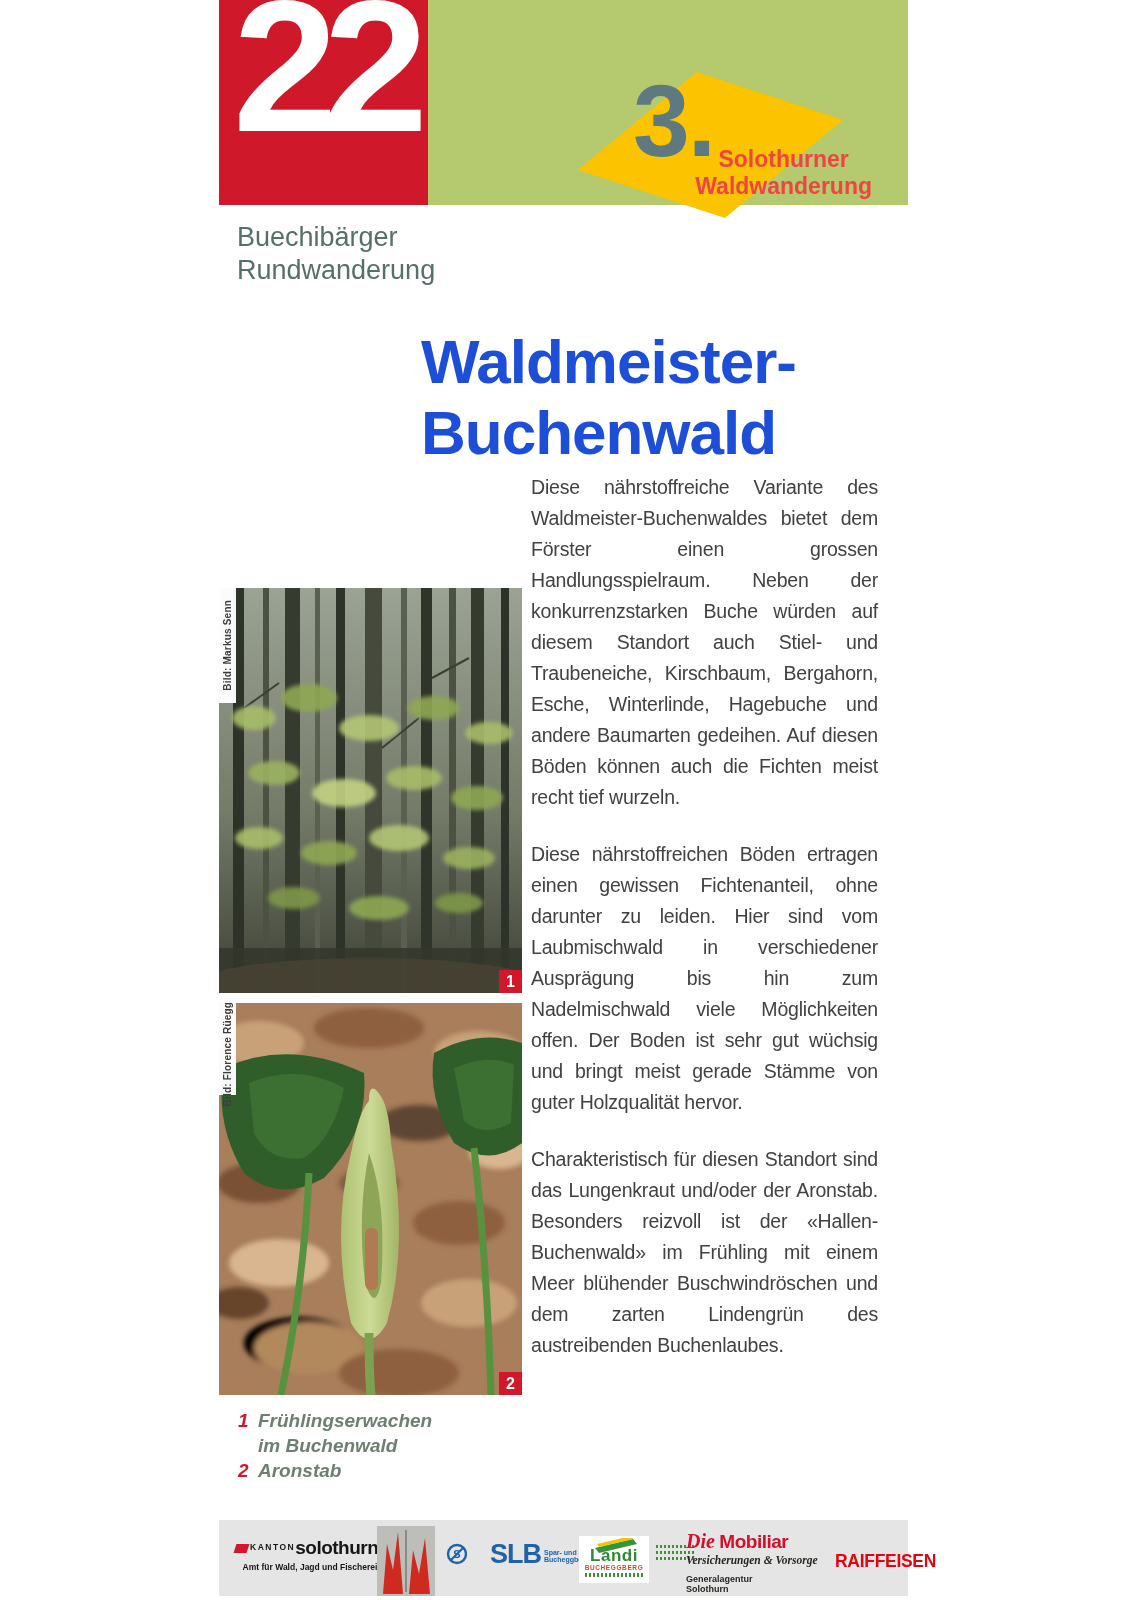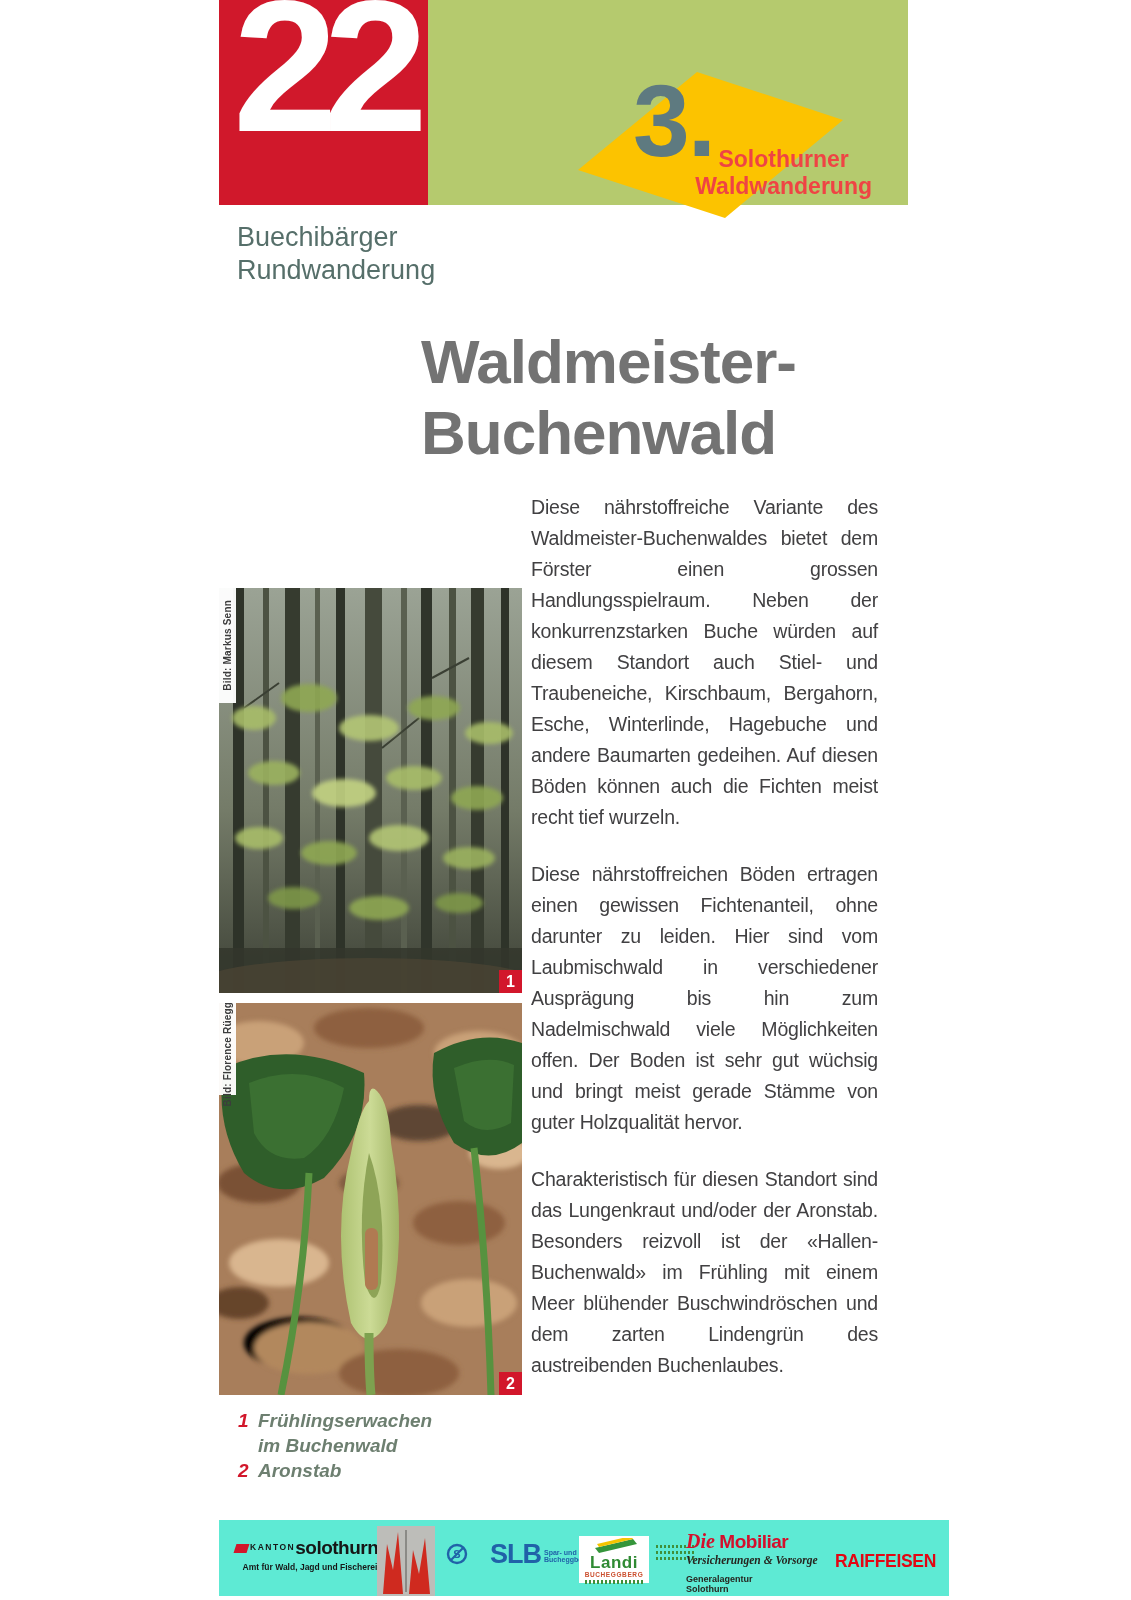--- a/index.html
+++ b/index.html
@@ -29,24 +29,24 @@
   .edition-title{
     position:absolute;right:259px;top:146px;text-align:center;
     font-size:23px;font-weight:bold;color:#ef4444;line-height:27px;letter-spacing:0;
   }
   .subtitle{
     position:absolute;left:237px;top:221px;
     font-size:27px;font-weight:normal;color:#566f6a;line-height:33px;
   }
   .main-title{
     position:absolute;left:421px;top:326px;
-    font-size:62px;font-weight:bold;color:#737373;line-height:71px;letter-spacing:-1px;
-  }
-  
-  .body-col{position:absolute;left:531px;top:492px;width:347px;}
+    font-size:62px;font-weight:bold;color:#1d4ed8;line-height:71px;letter-spacing:-1px;
+  }
+  
+  .body-col{position:absolute;left:531px;top:472px;width:347px;}
   .body-col p{
     margin:0 0 26px 0;font-size:19.5px;line-height:31px;letter-spacing:-0.2px;
     color:#414042;text-align:justify;
   }
   
   .photo{position:absolute;left:219px;overflow:hidden;}
   .photo1{top:588px;width:303px;height:405px;}
   .photo2{top:1003px;width:303px;height:392px;}
   .photo svg{display:block;}
   .credit{
@@ -65,40 +65,40 @@
   }
   
   .captions{
     position:absolute;left:238px;top:1408px;
     font-size:19px;font-weight:bold;font-style:italic;line-height:25px;color:#6d7f70;
   }
   .cap-row{display:flex;}
   .cap-num{width:20px;color:#d2172b;flex:0 0 20px;}
   
   .footer-bar{
-    position:absolute;left:219px;top:1520px;width:689px;height:76px;background:#5eead4;padding-left:41px;
+    position:absolute;left:219px;top:1520px;width:689px;height:76px;background:#e5e5e5;
   }
   .lg{position:absolute;}
   
   .lg-kanton{left:16px;top:17px;width:150px;color:#161616;}
   .k-top{display:flex;align-items:baseline;}
   .k-mark{width:13px;height:9px;background:#d2172b;transform:skewX(-18deg);margin-right:2px;align-self:center;}
   .k-kanton{font-size:8.5px;font-weight:bold;letter-spacing:1.5px;position:relative;top:-4px;}
   .k-name{font-size:19px;font-weight:bold;letter-spacing:-0.5px;}
   .k-dept{font-size:8.5px;font-weight:bold;margin-top:3px;text-align:center;}
   
   .lg-flame{left:158px;top:6px;width:58px;height:70px;background:#bdbdb9;overflow:hidden;}
   
   .lg-slb{left:227px;top:23px;display:flex;align-items:flex-end;color:#2062a8;}
   .slb-abbr{font-size:27px;font-weight:bold;line-height:22px;letter-spacing:-1px;margin-left:22px;}
   .slb-full{font-size:7px;font-weight:bold;margin-left:3px;margin-bottom:2px;max-width:75px;}
   
   .lg-landi{left:360px;top:16px;width:70px;height:47px;background:#ffffff;text-align:center;}
   .landi-stripe{position:absolute;left:2px;top:2px;}
-  .landi-name{position:relative;margin-top:18px;font-size:17px;font-weight:bold;color:#2f8a33;line-height:17px;letter-spacing:0.5px;}
+  .landi-name{position:relative;margin-top:11px;font-size:17px;font-weight:bold;color:#2f8a33;line-height:17px;letter-spacing:0.5px;}
   .landi-sub{font-size:6.5px;font-weight:bold;color:#cb4f2e;letter-spacing:0.6px;line-height:8px;}
   .landi-dots{height:4px;margin:1px 6px 0 6px;background:repeating-linear-gradient(90deg,#3f8f3a 0 2px,transparent 2px 4px);}
   .landi-side{position:absolute;left:437px;top:25px;width:38px;}
   .landi-side div{height:3px;margin-bottom:3px;background:repeating-linear-gradient(90deg,#3f8f3a 0 2px,transparent 2px 4px);}
   
   .lg-mobiliar{left:467px;top:10px;width:110px;}
   .mob-die{font-family:"Liberation Serif",serif;font-style:italic;font-size:20px;font-weight:bold;color:#d40f2c;}
   .mob-name{font-size:19px;font-weight:bold;color:#d40f2c;letter-spacing:-0.5px;text-align:center;}
   .mob-tag{font-family:"Liberation Serif",serif;font-style:italic;font-size:11.5px;font-weight:bold;color:#26251f;margin-top:1px;white-space:nowrap;}
   .mob-agency{font-size:9px;font-weight:bold;color:#26251f;margin-top:8px;}

